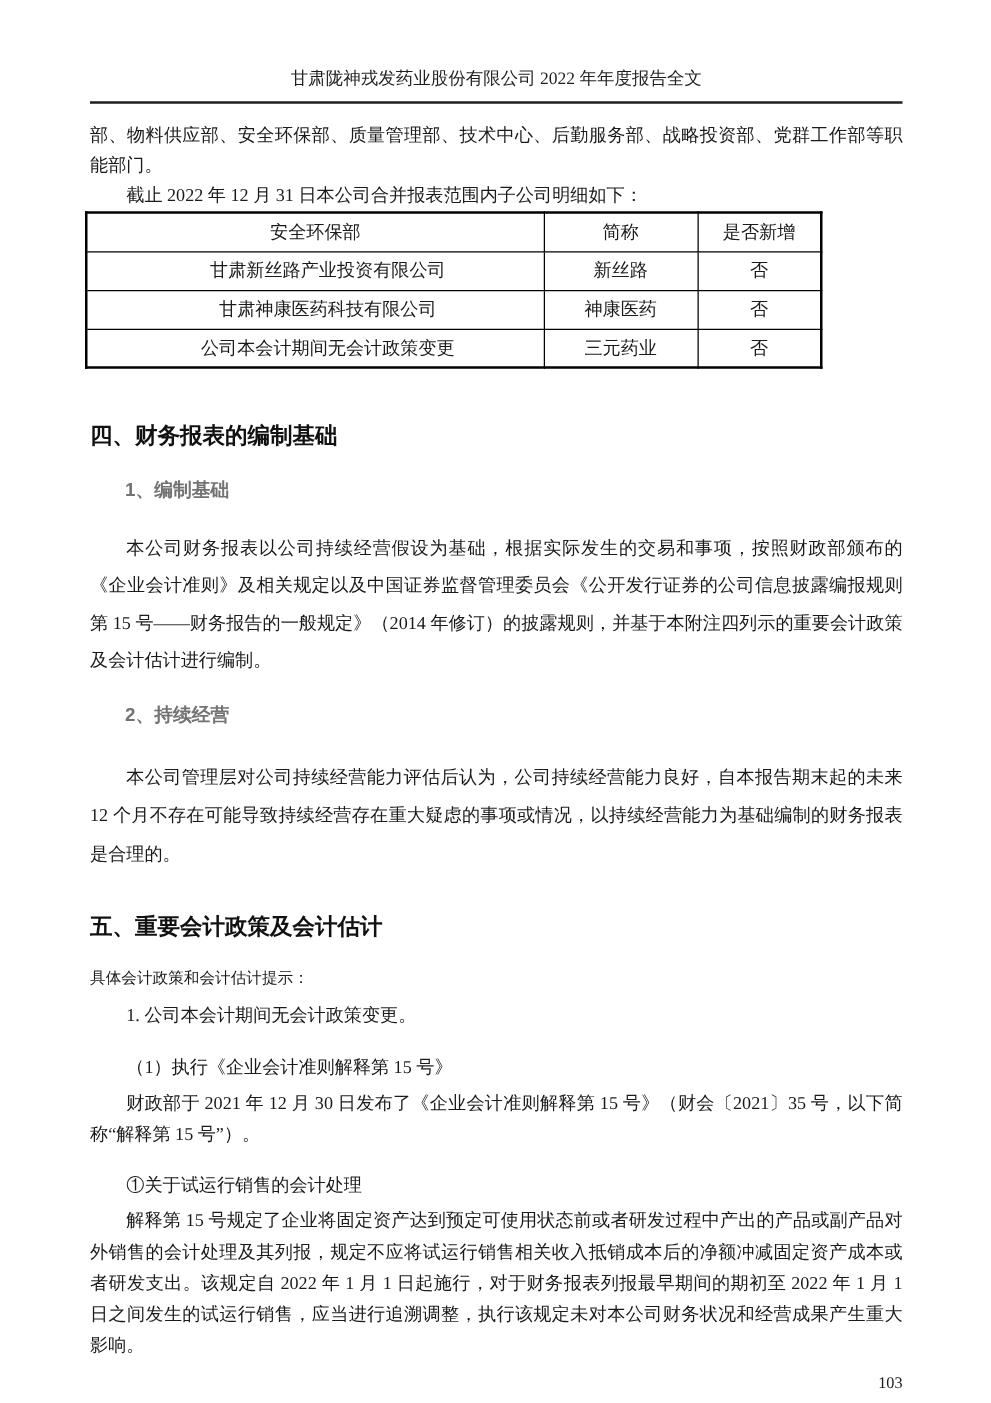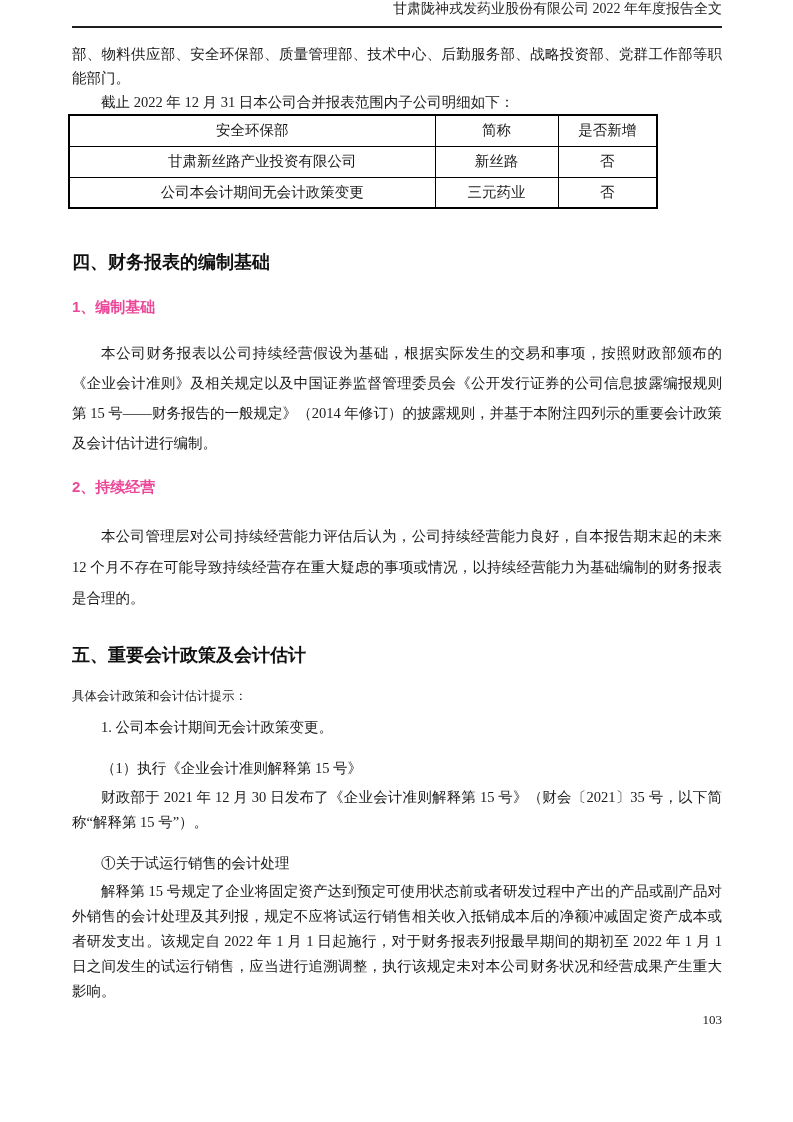--- a/index.html
+++ b/index.html
@@ -8,23 +8,24 @@
     width: 793px;
     height: 1122px;
     overflow: hidden;
     font-family: "Liberation Serif", "DejaVu Serif", serif;
     color: #1a1a1a;
     padding: 0 71px 0 72px;
     position: relative;
   }
   
   .header {
+    padding-top: 55px;
     padding-bottom: 9px;
     border-bottom: 2px solid #1f1f1f;
-    text-align: right;
+    text-align: center;
     font-size: 14px;
     line-height: 17px;
     color: #1f1f1f;
   }
   
   .p-depts {
     margin-top: 14px;
     font-size: 14.5px;
     line-height: 24px;
     text-align: justify;
@@ -61,21 +62,22 @@
     font-weight: 700;
     font-size: 18px;
     line-height: 22px;
     color: #111;
   }
   .h-minor {
     font-family: "Liberation Sans", "DejaVu Sans", sans-serif;
     font-weight: 700;
     font-size: 15px;
     line-height: 18px;
-    color: #ec4899;
+    color: #737373;
+    margin-left: 28px;
   }
   .mt-sec   { margin-top: 42px; }
   .mt-sub1  { margin-top: 25px; }
   .p-basis  { margin-top: 22px; font-size: 14.5px; line-height: 30px; text-align: justify; text-indent: 2em; }
   .mt-sub2  { margin-top: 20px; }
   .p-going  { margin-top: 25px; font-size: 14.5px; line-height: 31px; text-align: justify; text-indent: 2em; }
   .mt-sec5  { margin-top: 30px; }
   .note {
     margin-top: 22px;
     font-size: 12.5px;
@@ -127,20 +129,25 @@
       <th>是否新增</th>
     </tr>
   </thead>
   <tbody>
     <tr>
       <td class="name">甘肃新丝路产业投资有限公司</td>
       <td>新丝路</td>
       <td>否</td>
     </tr>
     <tr>
+      <td class="name">甘肃神康医药科技有限公司</td>
+      <td>神康医药</td>
+      <td>否</td>
+    </tr>
+    <tr>
       <td class="name">公司本会计期间无会计政策变更</td>
       <td>三元药业</td>
       <td>否</td>
     </tr>
   </tbody>
 </table>
 
 <h2 class="h-major mt-sec">四、财务报表的编制基础</h2>
 
 <h3 class="h-minor mt-sub1">1、编制基础</h3>

